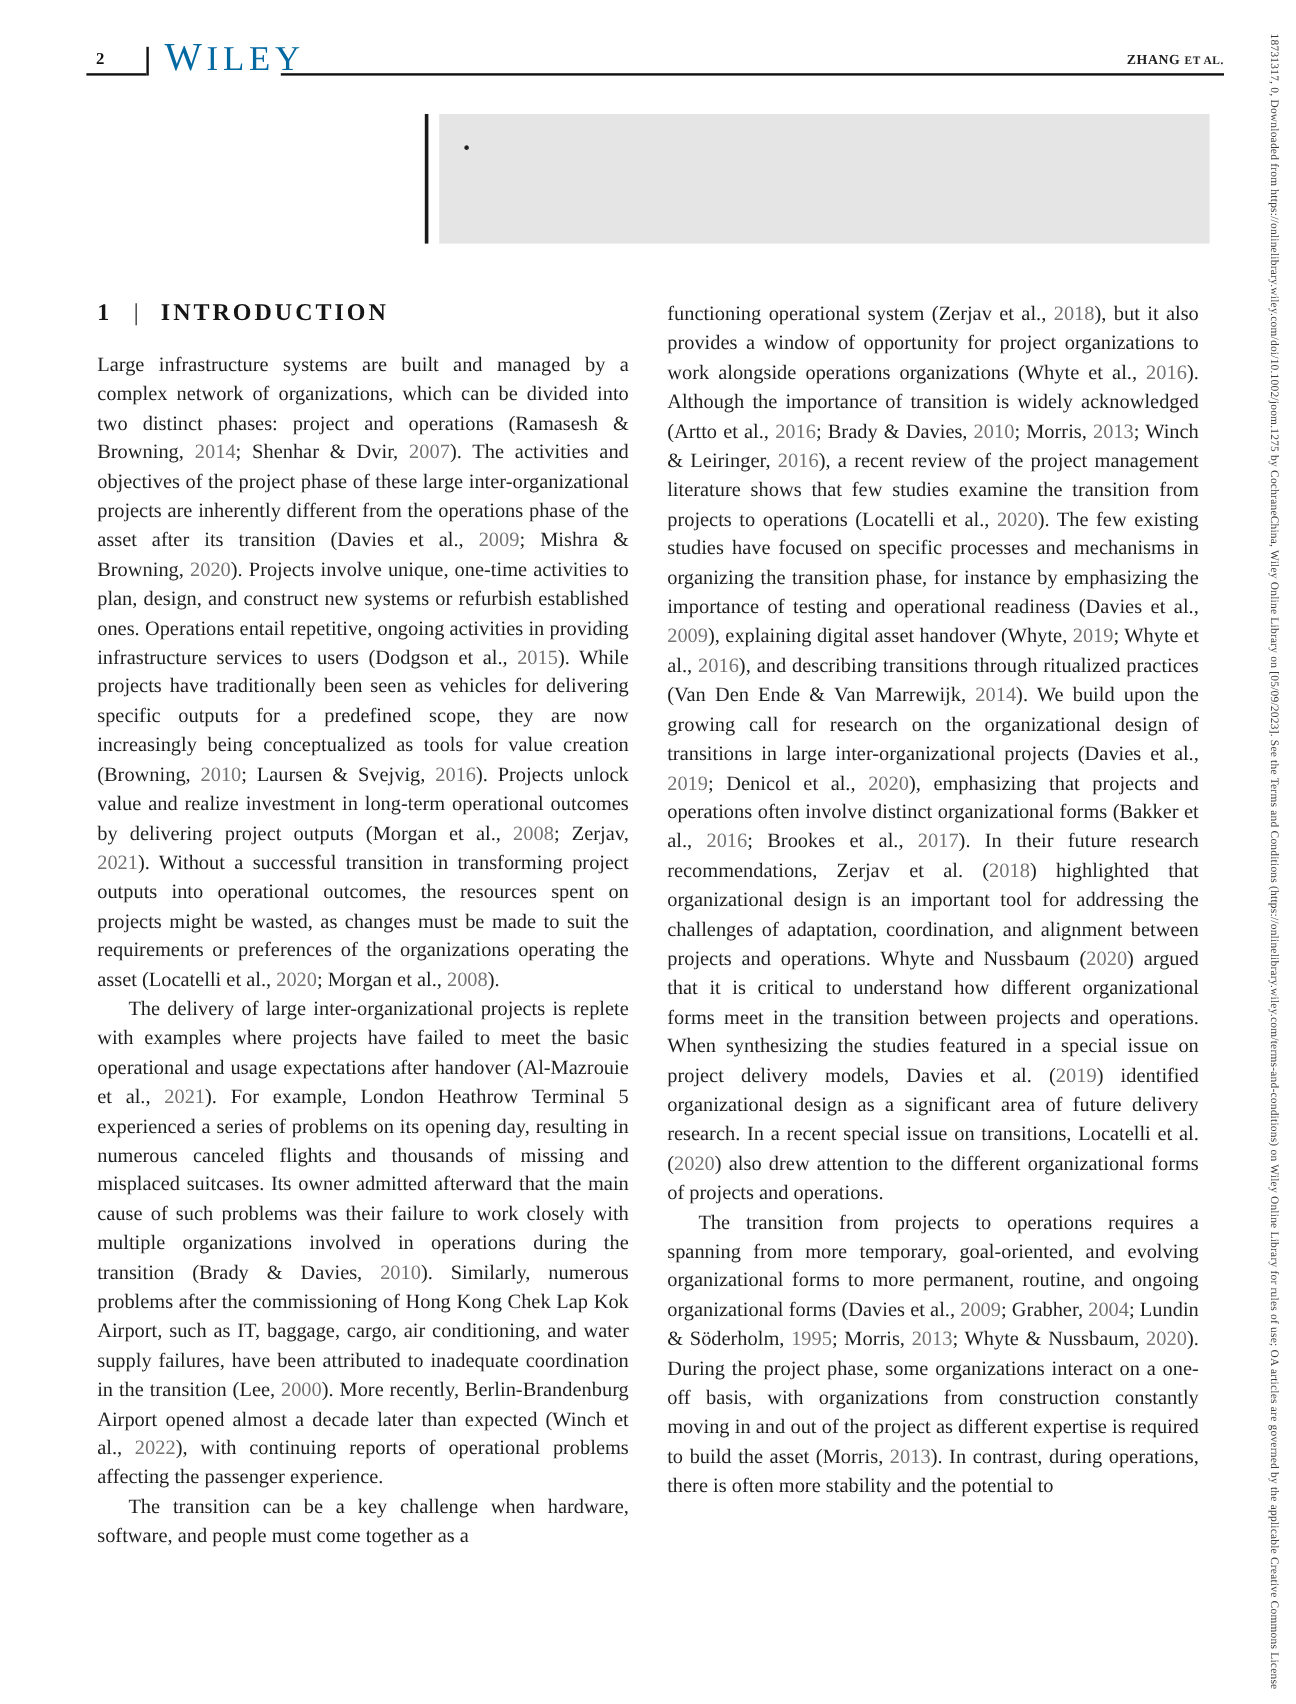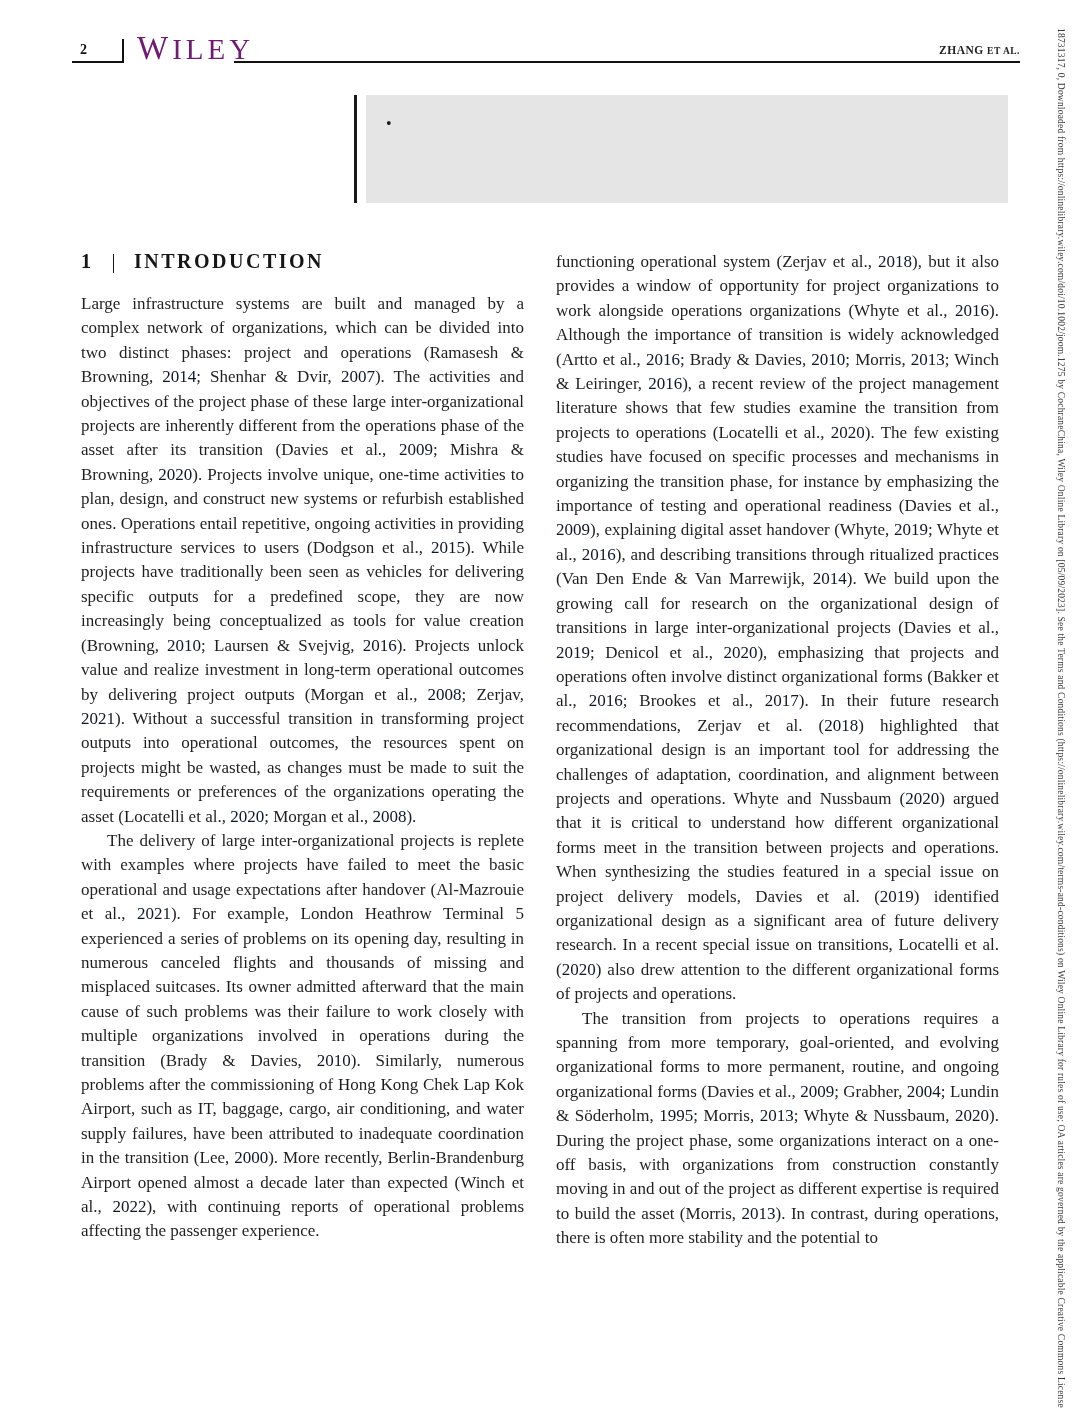--- a/index.html
+++ b/index.html
@@ -16,21 +16,21 @@
 
   
   .page-num {
     position:absolute; left:80px; top:42px;
     font-size:14px; font-weight:bold; color:#111;
   }
   .rule-a { position:absolute; left:72px; top:61px; width:50px; height:2px; background:#111; }
   .vbar   { position:absolute; left:122px; top:39px; width:2px; height:24px; background:#111; }
   .wiley  {
     position:absolute; left:137px; top:30px;
-    font-size:29px; font-weight:500; letter-spacing:4px; color:#701a75;
+    font-size:29px; font-weight:500; letter-spacing:4px; color:#0369a1;
   }
   .wiley .w-first { font-size:33px; }
   .rule-b { position:absolute; left:234px; top:61px; width:786px; height:2px; background:#111; }
   .running-head {
     position:absolute; right:60px; top:44px;
     font-size:11.5px; letter-spacing:0.5px; color:#222;font-weight:bold;
   }
   .running-head .suffix { font-size:9.5px; }
 
   
@@ -66,21 +66,21 @@
   .section-heading .sec-num { margin-right:20px; }
   .section-heading .sec-pipe { margin-right:18px; font-weight:normal; }
   .section-heading .sec-title { letter-spacing:2.5px; }
 
   .para {
     font-size:17px; line-height:24.4px;
     text-align:justify;
     color:#1f1f1f;
   }
   .para.indent { text-indent:26px; }
-  .cite { color:#0f172a; }
+  .cite { color:#737373; }
 
   
   .sidebar {
     position:absolute; top:28px; right:14px; height:1385px;
     writing-mode:vertical-rl;
     font-size:9.5px; letter-spacing:0.2px;
     color:#3a3a3a;
     white-space:nowrap;
   }
 </style>
@@ -104,20 +104,21 @@
   <div class="columns">
     <div class="col">
       <div class="section-heading">
         <span class="sec-num">1</span>
         <span class="sec-pipe">|</span>
         <span class="sec-title">INTRODUCTION</span>
       </div>
       <div id="col-left">
           <p class="para"><span>Large infrastructure systems are built and managed by a complex network of organizations, which can be divided into two distinct phases: project and operations (Ramasesh &amp; Browning, </span><span class="cite">2014</span><span>; Shenhar &amp; Dvir, </span><span class="cite">2007</span><span>). The activities and objectives of the project phase of these large inter-organizational projects are inherently different from the operations phase of the asset after its transition (Davies et al., </span><span class="cite">2009</span><span>; Mishra &amp; Browning, </span><span class="cite">2020</span><span>). Projects involve unique, one-time activities to plan, design, and construct new systems or refurbish established ones. Operations entail repetitive, ongoing activities in providing infrastructure services to users (Dodgson et al., </span><span class="cite">2015</span><span>). While projects have traditionally been seen as vehicles for delivering specific outputs for a predefined scope, they are now increasingly being conceptualized as tools for value creation (Browning, </span><span class="cite">2010</span><span>; Laursen &amp; Svejvig, </span><span class="cite">2016</span><span>). Projects unlock value and realize investment in long-term operational outcomes by delivering project outputs (Morgan et al., </span><span class="cite">2008</span><span>; Zerjav, </span><span class="cite">2021</span><span>). Without a successful transition in transforming project outputs into operational outcomes, the resources spent on projects might be wasted, as changes must be made to suit the requirements or preferences of the organizations operating the asset (Locatelli et al., </span><span class="cite">2020</span><span>; Morgan et al., </span><span class="cite">2008</span><span>).</span></p>
           <p class="para indent"><span>The delivery of large inter-organizational projects is replete with examples where projects have failed to meet the basic operational and usage expectations after handover (Al-Mazrouie et al., </span><span class="cite">2021</span><span>). For example, London Heathrow Terminal 5 experienced a series of problems on its opening day, resulting in numerous canceled flights and thousands of missing and misplaced suitcases. Its owner admitted afterward that the main cause of such problems was their failure to work closely with multiple organizations involved in operations during the transition (Brady &amp; Davies, </span><span class="cite">2010</span><span>). Similarly, numerous problems after the commissioning of Hong Kong Chek Lap Kok Airport, such as IT, baggage, cargo, air conditioning, and water supply failures, have been attributed to inadequate coordination in the transition (Lee, </span><span class="cite">2000</span><span>). More recently, Berlin-Brandenburg Airport opened almost a decade later than expected (Winch et al., </span><span class="cite">2022</span><span>), with continuing reports of operational problems affecting the passenger experience.</span></p>
+          <p class="para indent"><span>The transition can be a key challenge when hardware, software, and people must come together as a</span></p>
         </div>
     </div>
     <div class="col">
       <div id="col-right">
           <p class="para"><span>functioning operational system (Zerjav et al., </span><span class="cite">2018</span><span>), but it also provides a window of opportunity for project organizations to work alongside operations organizations (Whyte et al., </span><span class="cite">2016</span><span>). Although the importance of transition is widely acknowledged (Artto et al., </span><span class="cite">2016</span><span>; Brady &amp; Davies, </span><span class="cite">2010</span><span>; Morris, </span><span class="cite">2013</span><span>; Winch &amp; Leiringer, </span><span class="cite">2016</span><span>), a recent review of the project management literature shows that few studies examine the transition from projects to operations (Locatelli et al., </span><span class="cite">2020</span><span>). The few existing studies have focused on specific processes and mechanisms in organizing the transition phase, for instance by emphasizing the importance of testing and operational readiness (Davies et al., </span><span class="cite">2009</span><span>), explaining digital asset handover (Whyte, </span><span class="cite">2019</span><span>; Whyte et al., </span><span class="cite">2016</span><span>), and describing transitions through ritualized practices (Van Den Ende &amp; Van Marrewijk, </span><span class="cite">2014</span><span>). We build upon the growing call for research on the organizational design of transitions in large inter-organizational projects (Davies et al., </span><span class="cite">2019</span><span>; Denicol et al., </span><span class="cite">2020</span><span>), emphasizing that projects and operations often involve distinct organizational forms (Bakker et al., </span><span class="cite">2016</span><span>; Brookes et al., </span><span class="cite">2017</span><span>). In their future research recommendations, Zerjav et al. (</span><span class="cite">2018</span><span>) highlighted that organizational design is an important tool for addressing the challenges of adaptation, coordination, and alignment between projects and operations. Whyte and Nussbaum (</span><span class="cite">2020</span><span>) argued that it is critical to understand how different organizational forms meet in the transition between projects and operations. When synthesizing the studies featured in a special issue on project delivery models, Davies et al. (</span><span class="cite">2019</span><span>) identified organizational design as a significant area of future delivery research. In a recent special issue on transitions, Locatelli et al. (</span><span class="cite">2020</span><span>) also drew attention to the different organizational forms of projects and operations.</span></p>
           <p class="para indent"><span>The transition from projects to operations requires a spanning from more temporary, goal-oriented, and evolving organizational forms to more permanent, routine, and ongoing organizational forms (Davies et al., </span><span class="cite">2009</span><span>; Grabher, </span><span class="cite">2004</span><span>; Lundin &amp; Söderholm, </span><span class="cite">1995</span><span>; Morris, </span><span class="cite">2013</span><span>; Whyte &amp; Nussbaum, </span><span class="cite">2020</span><span>). During the project phase, some organizations interact on a one-off basis, with organizations from construction constantly moving in and out of the project as different expertise is required to build the asset (Morris, </span><span class="cite">2013</span><span>). In contrast, during operations, there is often more stability and the potential to</span></p>
         </div>
     </div>
   </div>
 

